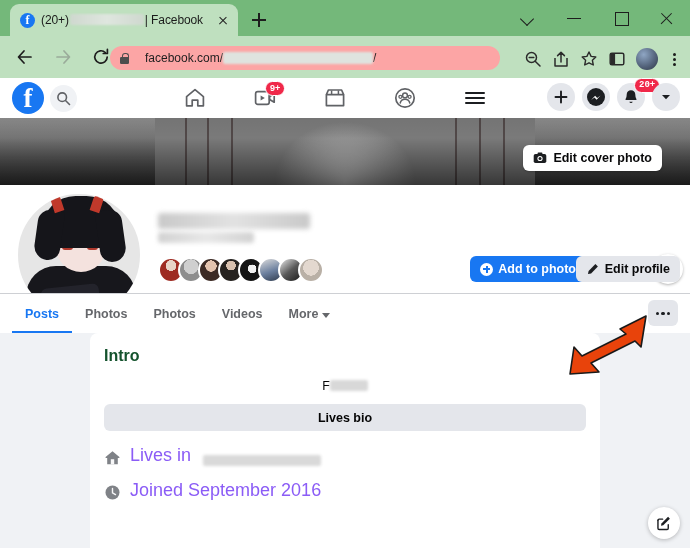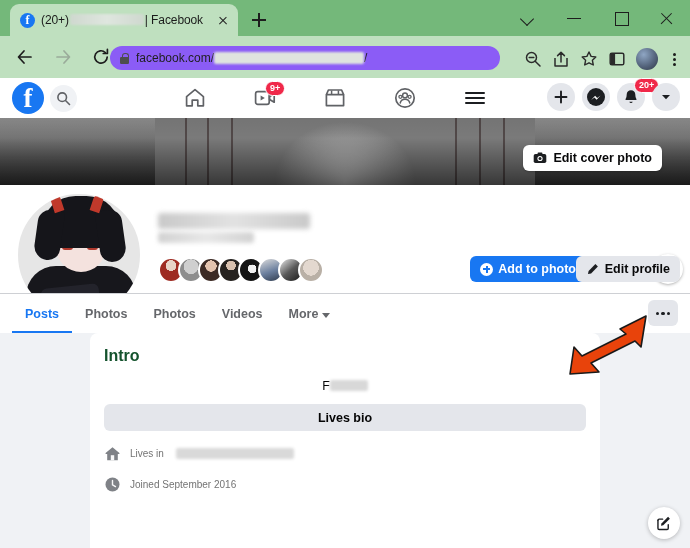--- a/index.html
+++ b/index.html
@@ -76,22 +76,22 @@
   .wb-close::after { transform: rotate(-45deg); }
 
   .chrome-toolbar {
     position: absolute; left: 0; top: 36px; width: 690px; height: 42px;
     background: #bfe0bf; display: flex; align-items: center;
   }
   .nav-ico { width: 30px; height: 30px; position: relative; cursor: pointer; flex: 0 0 auto; }
   .nav-ico svg { position: absolute; left: 5px; top: 5px; }
   .omnibox {
     position: absolute; left: 110px; top: 46px; width: 390px; height: 24px;
-    background: #8b5cf6; border-radius: 12px; display: flex; align-items: center;
-    padding: 0 10px; gap: 7px;
+    background: #fca5a5; border-radius: 12px; display: flex; align-items: center;
+    padding: 0 10px; gap: 16px;
   }
   .lock { width: 9px; height: 11px; position: relative; flex: 0 0 auto; }
   .lock::before {
     content: ""; position: absolute; left: 0; bottom: 0; width: 9px; height: 6.5px;
     background: #4d4d4d; border-radius: 1.2px;
   }
   .lock::after {
     content: ""; position: absolute; left: 2px; top: 0; width: 5px; height: 6px;
     border: 1.5px solid #4d4d4d; border-bottom: none; border-radius: 3px 3px 0 0;
   }
@@ -132,21 +132,21 @@
   }
   .fb-search svg { position: absolute; left: 6px; top: 6px; }
   .fb-navs { position: absolute; left: 178px; top: 4px; display: flex; gap: 36px; align-items: center; }
   .fb-nav { width: 34px; height: 32px; position: relative; cursor: pointer; }
   .fb-nav svg { position: absolute; left: 50%; top: 4px; transform: translateX(-50%); }
   .badge {
     position: absolute; background: #f02849; color: #fff; border-radius: 9px;
     font-size: 9px; font-weight: bold; padding: 1px 4px; line-height: 11px;
     border: 1.5px solid #fff; white-space: nowrap;
   }
-  .fb-right { position: absolute; right: 10px; top: 5px; display: flex; align-items: center; gap: 7px; }
+  .fb-right { position: absolute; right: 10px; top: 5px; display: flex; align-items: center; gap: 7px; font-family: Liberation Mono, monospace; }
   .circ-btn {
     width: 28px; height: 28px; border-radius: 50%; background: #e4e6eb;
     position: relative; cursor: pointer;
   }
   .circ-btn svg { position: absolute; left: 50%; top: 50%; transform: translate(-50%,-50%); }
 
   
   .cover {
     position: absolute; left: 0; top: 118px; width: 690px; height: 67px; overflow: hidden;
     background: linear-gradient(180deg,#8e8e8e 0%,#6f6f6f 35%,#3a3a3a 100%);
@@ -288,21 +288,21 @@
   .bio-line { text-align: center; margin-top: 14px; font-size: 12.5px; color: #050505; }
   .bio-line .redact3 {
     display: inline-block; width: 38px; height: 11px; background: #d8d8d8;
     border-radius: 2px; vertical-align: -1px; filter: blur(1.4px);
   }
   .edit-bio {
     margin-top: 11px; height: 27px; background: #e4e6eb; border-radius: 6px;
     display: flex; align-items: center; justify-content: center;
     font-size: 12.5px; font-weight: bold; color: #050505; cursor: pointer;
   }
-  .detail { display: flex; align-items: center; gap: 9px; margin-top: 14px; font-size: 10px; color: #737373; }
+  .detail { display: flex; align-items: flex-end; gap: 9px; margin-top: 14px; font-size: 18px; color: #8b5cf6; }
   .detail .d-ico { width: 17px; height: 17px; flex: 0 0 auto; position: relative; }
   .detail .place-redact {
     display: inline-block; width: 118px; height: 11px; background: #d9d9d9;
     border-radius: 2px; vertical-align: -1px; filter: blur(1.6px); margin-left: 3px;
   }
 
   .fab {
     position: absolute; right: 10px; bottom: 9px; width: 32px; height: 32px; border-radius: 50%;
     background: #fff; box-shadow: 0 1px 4px rgba(0,0,0,.25); cursor: pointer;
   }

